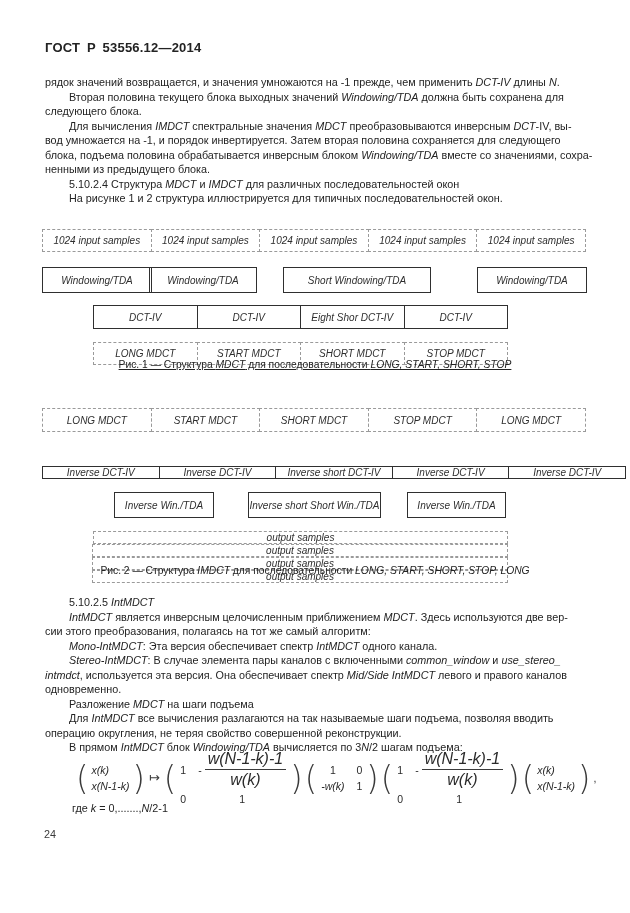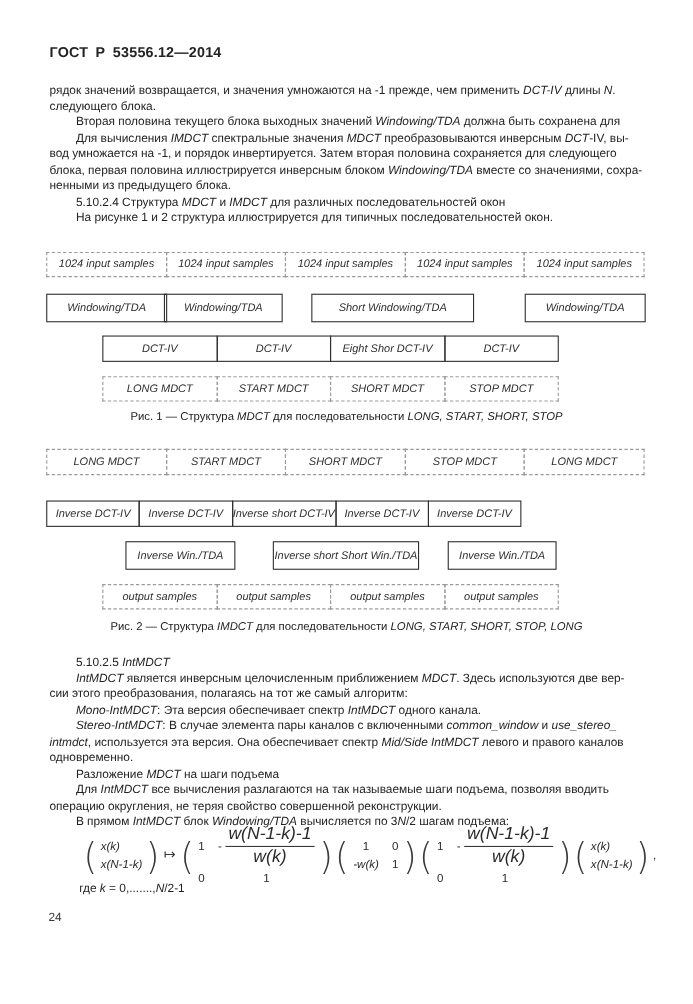--- a/index.html
+++ b/index.html
@@ -50,27 +50,27 @@
 </head>
 <body>
 
 <div class="abs doc-header">ГОСТ Р 53556.12—2014</div>
 
 <div class="abs textblock" style="left:45px;top:75px;">
     <div class="para">
       <div class="line"><span>рядок значений возвращается, и значения умножаются на -1 прежде, чем применить </span><span class="it">DCT-IV</span><span> длины </span><span class="it">N</span><span>.</span></div>
     </div>
     <div class="para">
+      <div class="line first"><span>Вторая половина текущего блока выходных значений </span><span class="it">Windowing/TDA</span><span> должна быть сохранена для</span></div>
       <div class="line"><span>следующего блока.</span></div>
-      <div class="line first"><span>Вторая половина текущего блока выходных значений </span><span class="it">Windowing/TDA</span><span> должна быть сохранена для</span></div>
     </div>
     <div class="para">
       <div class="line first"><span>Для вычисления </span><span class="it">IMDCT</span><span> спектральные значения </span><span class="it">MDCT</span><span> преобразовываются инверсным </span><span class="it">DCT</span><span>-IV, вы-</span></div>
       <div class="line"><span>вод умножается на -1, и порядок инвертируется. Затем вторая половина сохраняется для следующего</span></div>
-      <div class="line"><span>блока, первая половина иллюстрируется инверсным блоком </span><span class="it">Windowing/TDA</span><span> вместе со значениями, сохра-</span></div>
+      <div class="line"><span>блока, подъема половина обрабатывается инверсным блоком </span><span class="it">Windowing/TDA</span><span> вместе со значениями, сохра-</span></div>
       <div class="line"><span>ненными из предыдущего блока.</span></div>
     </div>
     <div class="para">
       <div class="line first"><span>5.10.2.4 Структура </span><span class="it">MDCT</span><span> и </span><span class="it">IMDCT</span><span> для различных последовательностей окон</span></div>
     </div>
     <div class="para">
       <div class="line first"><span>На рисунке 1 и 2 структура иллюстрируется для типичных последовательностей окон.</span></div>
     </div>
   </div>
 
@@ -94,43 +94,43 @@
     <div class="scell">DCT-IV</div>
   </div>
 
 <div class="abs hrow" style="left:93px;top:342px;width:415px;height:23px;">
     <div class="dcell">LONG MDCT</div>
     <div class="dcell">START MDCT</div>
     <div class="dcell">SHORT MDCT</div>
     <div class="dcell">STOP MDCT</div>
   </div>
 
-<div class="abs caption" style="top:374px;"><span>Рис. 1 — Структура </span><span class="it">MDCT</span><span> для последовательности </span><span class="it">LONG, START, SHORT, STOP</span></div>
+<div class="abs caption" style="top:359px;text-decoration:underline;"><span>Рис. 1 — Структура </span><span class="it">MDCT</span><span> для последовательности </span><span class="it">LONG, START, SHORT, STOP</span></div>
 
 <div class="abs hrow" style="left:42px;top:408px;width:544px;height:24px;">
     <div class="dcell">LONG MDCT</div>
     <div class="dcell">START MDCT</div>
     <div class="dcell">SHORT MDCT</div>
     <div class="dcell">STOP MDCT</div>
     <div class="dcell">LONG MDCT</div>
   </div>
 
-<div class="abs hrow" style="left:42px;top:455px;width:432px;height:24px;">
+<div class="abs hrow" style="left:42px;top:455px;width:584px;height:24px;align-items:flex-end;">
     <div class="scell">Inverse DCT-IV</div>
     <div class="scell">Inverse DCT-IV</div>
     <div class="scell">Inverse short DCT-IV</div>
     <div class="scell">Inverse DCT-IV</div>
     <div class="scell">Inverse DCT-IV</div>
   </div>
 
 <div class="fbox" style="left:114px;top:492px;width:98px;height:24px;">Inverse Win./TDA</div>
 <div class="fbox" style="left:248px;top:492px;width:131px;height:24px;">Inverse short Short Win./TDA</div>
 <div class="fbox" style="left:407px;top:492px;width:97px;height:24px;">Inverse Win./TDA</div>
 
-<div class="abs hrow" style="left:93px;top:531px;width:415px;height:23px;">
+<div class="abs hrow" style="left:93px;top:531px;width:415px;height:23px;flex-direction:column;">
     <div class="dcell">output samples</div>
     <div class="dcell">output samples</div>
     <div class="dcell">output samples</div>
     <div class="dcell">output samples</div>
   </div>
 
 <div class="abs caption" style="top:565px;"><span>Рис. 2 — Структура </span><span class="it">IMDCT</span><span> для последовательности </span><span class="it">LONG, START, SHORT, STOP, LONG</span></div>
 
 <div class="abs textblock" style="left:45px;top:576px;margin-top:19px;">
     <div class="para">

